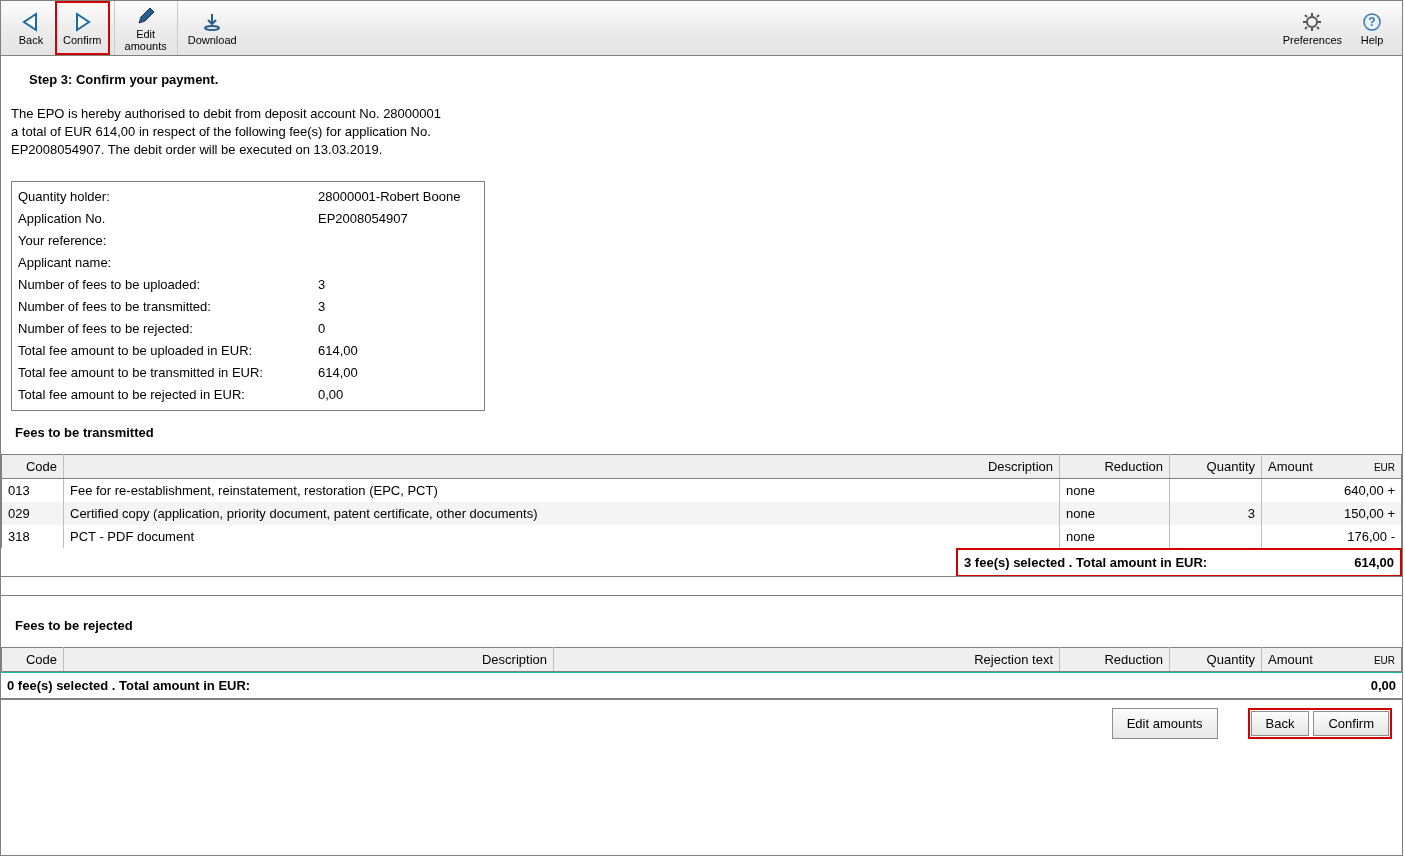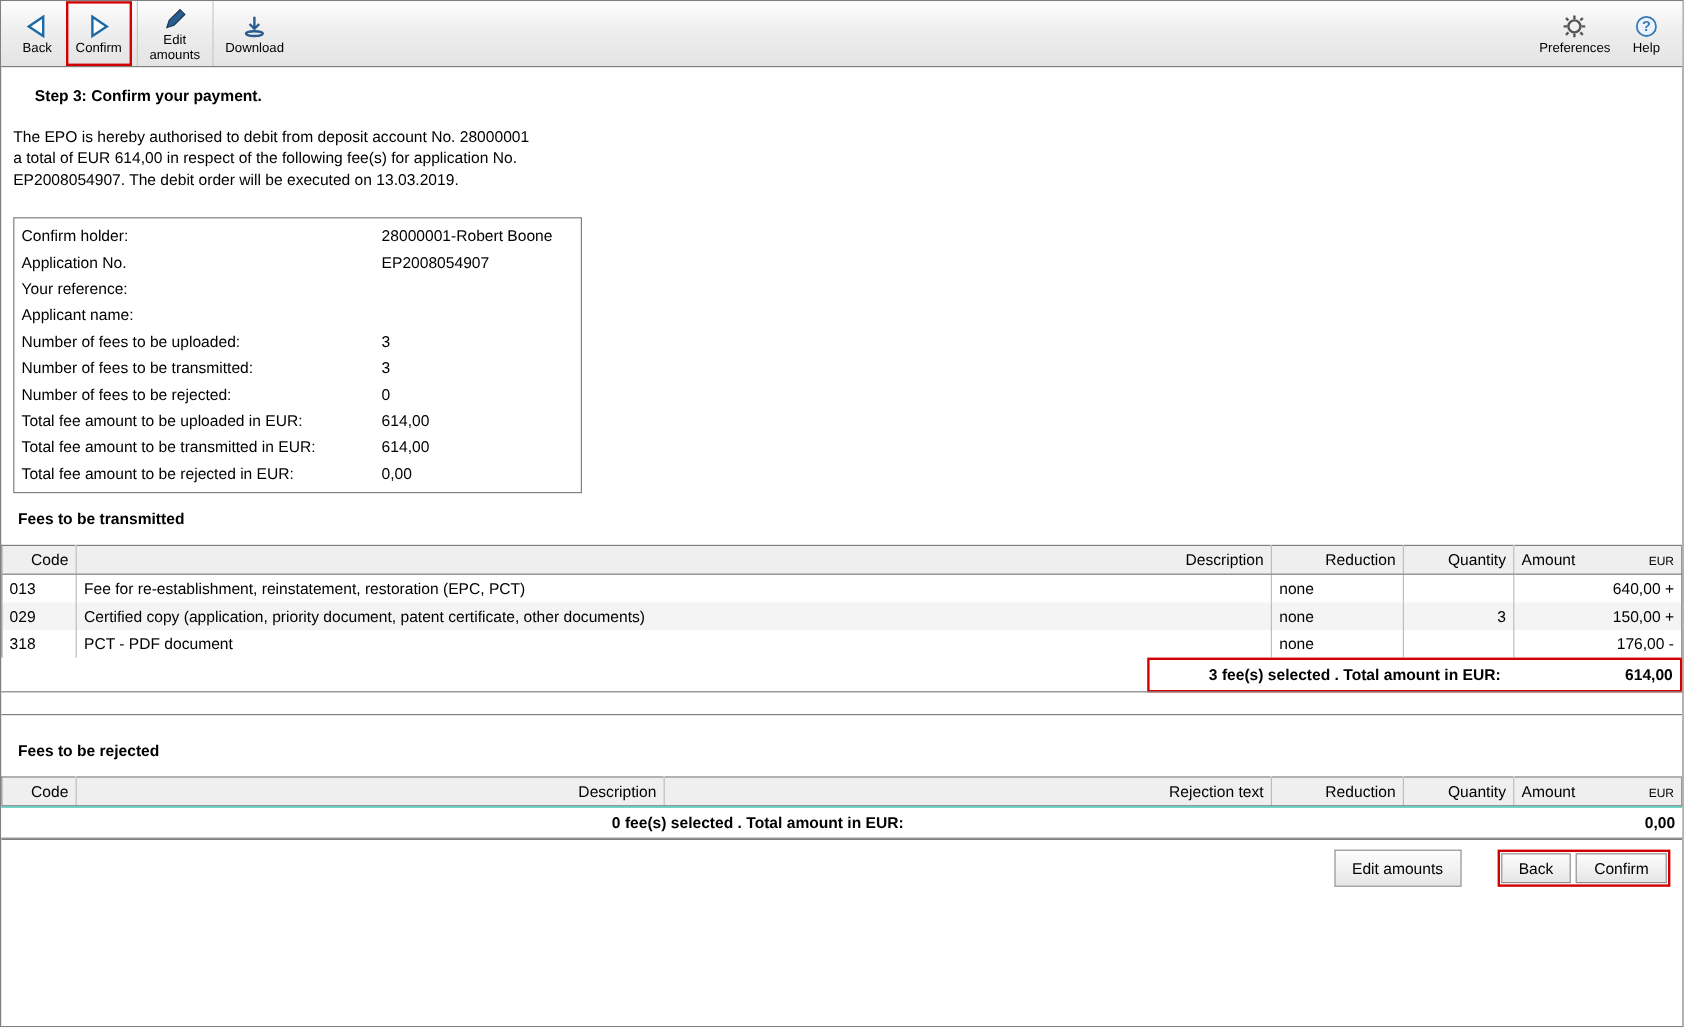--- a/index.html
+++ b/index.html
@@ -24,21 +24,21 @@
   table.fee{width:100%;border-collapse:collapse;border-top:1px solid #808080;border-left:1px solid #808080;border-right:1px solid #808080}
   table.fee th{background:#efefef;font-weight:normal;text-align:right;border-bottom:1px solid #808080;border-right:1px solid #bdbdbd;padding:4px 6px;font-size:13px}
   table.fee th:last-child{border-right:1px solid #808080}
   table.fee td{padding:4px 6px;border-right:1px solid #bdbdbd;font-size:13px}
   table.fee td:last-child{border-right:none}
   table.fee tbody tr:nth-child(even){background:#f4f4f4}
   table.fee .col-amount,.amount-cell{text-align:right}
   .qty-cell{text-align:right}
   .eur-suffix{font-size:10px}
   .totals-row{border-top:1px solid #14b8a6;border-bottom:1px solid #808080;background:#fff;font-weight:bold;display:flex;padding:5px 6px}
-  .totals-row .t-label{flex:1;text-align:center;padding-right:60px}
+  .totals-row .t-label{flex:1;text-align:left;padding-right:60px}
   .totals-row .t-val{width:80px;text-align:right}
   .footer-bar{border-top:1px solid #808080;padding:8px 10px;display:flex;justify-content:flex-end;gap:6px}
   .btn{background:linear-gradient(#fdfdfd,#e6e6e6);border:1px solid #8e8e8e;padding:4px 14px;font-size:13px;cursor:pointer}
   .hl-box{border:2px solid #d30000;padding:1px;display:flex;gap:4px}
   .hl-total{border:2px solid #d30000}
   svg{display:block}
 </style>
 </head>
 <body>
 
@@ -119,21 +119,21 @@
 
   <div class="content">
     <div class="pad">
       <div class="step-title">Step 3: Confirm your payment.</div>
       <div class="auth-text" style="white-space:pre-line">The EPO is hereby authorised to debit from deposit account No. 28000001
 a total of EUR 614,00 in respect of the following fee(s) for application No.
 EP2008054907. The debit order will be executed on 13.03.2019.</div>
 
       <div class="detail-box">
         <div class="detail-row">
-            <div class="k">Confirm holder:</div>
+            <div class="k">Quantity holder:</div>
             <div class="v">28000001-Robert Boone</div>
           </div>
         <div class="detail-row">
             <div class="k">Application No.</div>
             <div class="v">EP2008054907</div>
           </div>
         <div class="detail-row">
             <div class="k">Your reference:</div>
             <div class="v"></div>
           </div>

